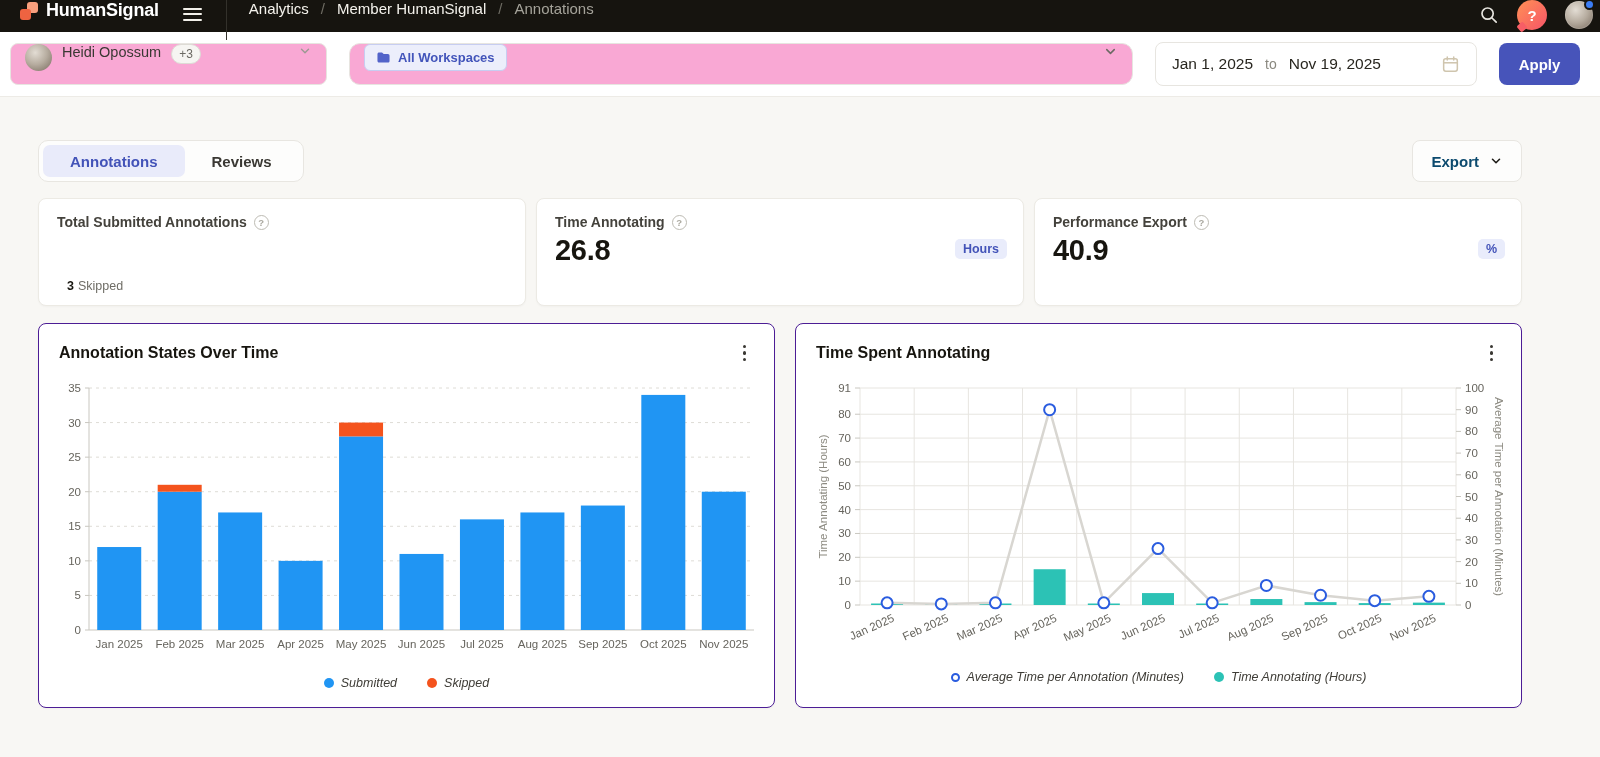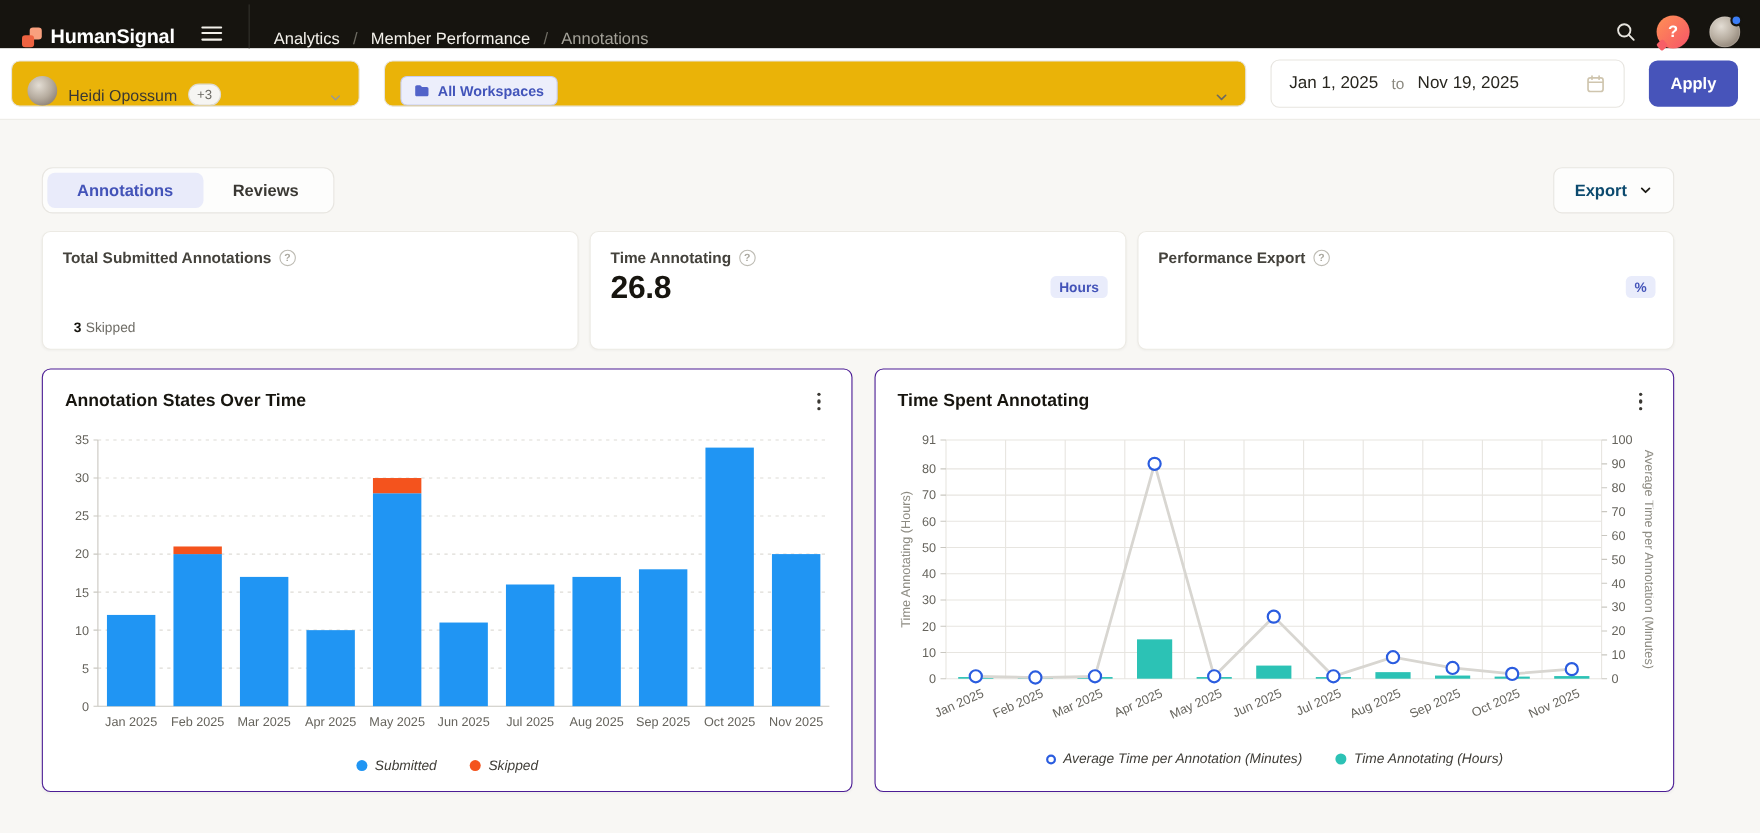--- a/index.html
+++ b/index.html
@@ -7,22 +7,22 @@
   body {
     font-family:"Liberation Sans", sans-serif;
     background:#f8f7f4;
     color:#22201a;
     overflow:hidden;
     position:relative;
   }
 
   
   .topbar {
-    height:44px; background:#16140f; display:flex; align-items:flex-end;
-    padding:0 18px 0 20px; color:#f2f0ea;
+    height:32px; background:#16140f; display:flex; align-items:flex-start;
+    padding:0 7px 0 20px; color:#f2f0ea;
   }
   .brand { display:flex; align-items:center; gap:8px; cursor:pointer; }
   .brand-logo { position:relative; width:18px; height:18px; }
   .brand-logo .sq-back { position:absolute; right:0; top:0; width:11px; height:11px; background:#f9a07e; border-radius:3px; }
   .brand-logo .sq-front { position:absolute; left:0; bottom:0; width:11px; height:11px; background:#ee6341; border-radius:3px; }
   .brand-name { font-size:18px; font-weight:700; letter-spacing:-0.2px; color:#ffffff; }
   .hamburger { margin-left:22px; cursor:pointer; padding:4px 2px; }
   .hamburger i { display:block; width:19px; height:2px; background:#f2f0ea; margin:3.5px 0; border-radius:1px; }
   .tb-divider { width:1px; height:40px; background:#33312b; margin:0 0 0 22px; }
   .breadcrumb { display:flex; align-items:center; gap:12px; margin-left:22px; font-size:15px; }
@@ -50,35 +50,35 @@
     position:absolute; top:-2px; right:-2px; width:11px; height:11px; border-radius:50%;
     background:#3b7df6; border:2px solid #16140f;
   }
 
   
   .filterbar {
     height:65px; background:#ffffff; border-bottom:1px solid #edebe6;
     display:flex; align-items:center; padding:0 20px 0 10px; gap:22px;
   }
   .select-box {
-    height:42px; border:1px solid #e7e5e0; border-radius:8px; background:#eab308;
-    display:flex; align-items:flex-end; padding:0 14px; cursor:pointer;
+    height:42px; border:1px solid #e7e5e0; border-radius:8px; background:#f9a8d4;
+    display:flex; align-items:flex-start; padding:0 14px; cursor:pointer;
   }
   .user-select { width:317px; gap:10px; }
   .user-avatar { width:27px; height:27px; border-radius:50%;
     background:radial-gradient(circle at 38% 32%, #e3ddd4 0%, #b6ac9f 48%, #76695c 100%);
     flex:0 0 auto;
   }
   .user-name { font-size:14.5px; color:#3a3833; }
   .more-badge {
     font-size:12px; color:#6b6963; background:#f6f5f2; border:1px solid #dddbd5;
     border-radius:11px; padding:2px 7px;
   }
   .chev { margin-left:auto; display:flex; align-items:center; }
-  .workspace-select { flex:1; gap:25px; }
+  .workspace-select { flex:1; gap:25px;border-radius:11px; }
   .ws-chip {
     display:flex; align-items:center; gap:7px; background:#eceefb; border:1px solid #c7cdf1;
     border-radius:6px; padding:5px 11px; font-size:13px; font-weight:700; color:#4254ba;
   }
   .date-box {
     width:322px; height:44px; border:1px solid #e7e5e0; border-radius:8px; background:#fff;
     display:flex; align-items:center; padding:0 16px; cursor:pointer; gap:8px;
     font-size:15.5px; color:#28261f;
   }
   .date-box .to-label { color:#8a887f; font-size:14px; padding:0 4px; }
@@ -160,21 +160,21 @@
   </div>
   <span class="hamburger">
       <i></i>
       <i></i>
       <i></i>
     </span>
   <span class="tb-divider"></span>
   <nav class="breadcrumb">
     <span class="crumb">Analytics</span>
     <span class="sep">/</span>
-    <span class="crumb">Member Performance</span>
+    <span class="crumb">Member HumanSignal</span>
     <span class="sep">/</span>
     <span class="crumb current">Annotations</span>
   </nav>
   <span class="tb-spacer"></span>
   <div class="tb-right">
     <span class="search-btn">
       <svg width="20" height="20" viewBox="0 0 20 20" fill="none">
         <circle cx="8.6" cy="8.6" r="5.6" stroke="#e6e4de" stroke-width="1.7"></circle>
         <line x1="13" y1="13" x2="17.2" y2="17.2" stroke="#e6e4de" stroke-width="1.7" stroke-linecap="round"></line>
       </svg>
@@ -257,20 +257,21 @@
         <span class="q-icon">?</span>
       </div>
       <div class="stat-value">26.8</div>
       <span class="unit-badge">Hours</span>
     </div>
     <div class="stat-card">
       <div class="stat-label-row">
         <span class="stat-label">Performance Export</span>
         <span class="q-icon">?</span>
       </div>
+      <div class="stat-value">40.9</div>
       <span class="unit-badge">%</span>
     </div>
   </div>
 
   <div class="charts-row">
 
     <div class="chart-card">
       <div class="chart-header">
         <span class="chart-title">Annotation States Over Time</span>
         <span class="kebab">

